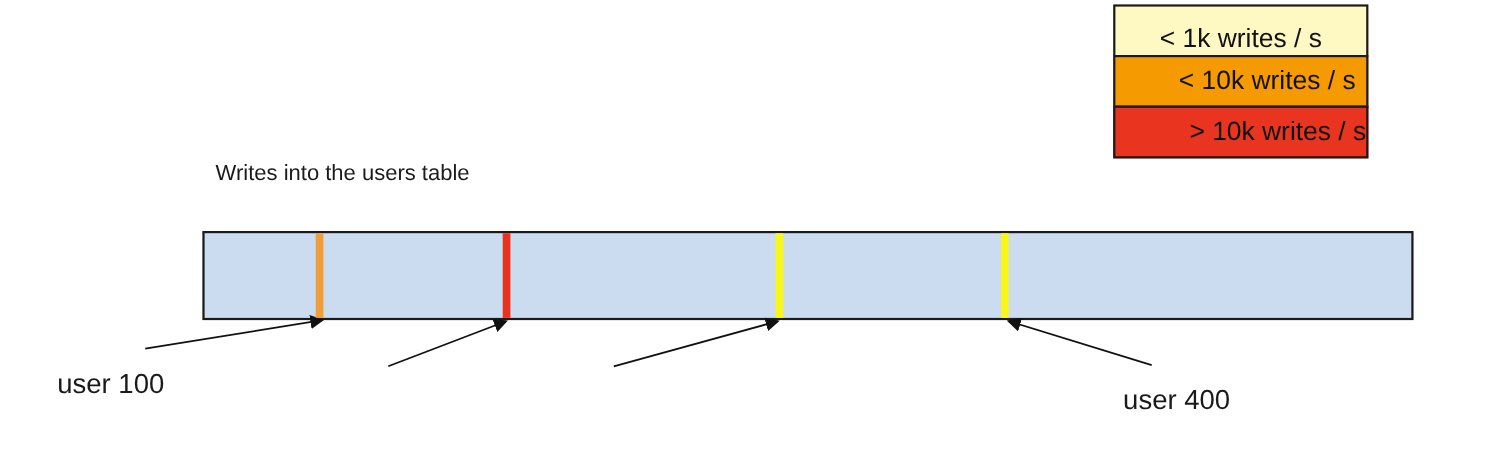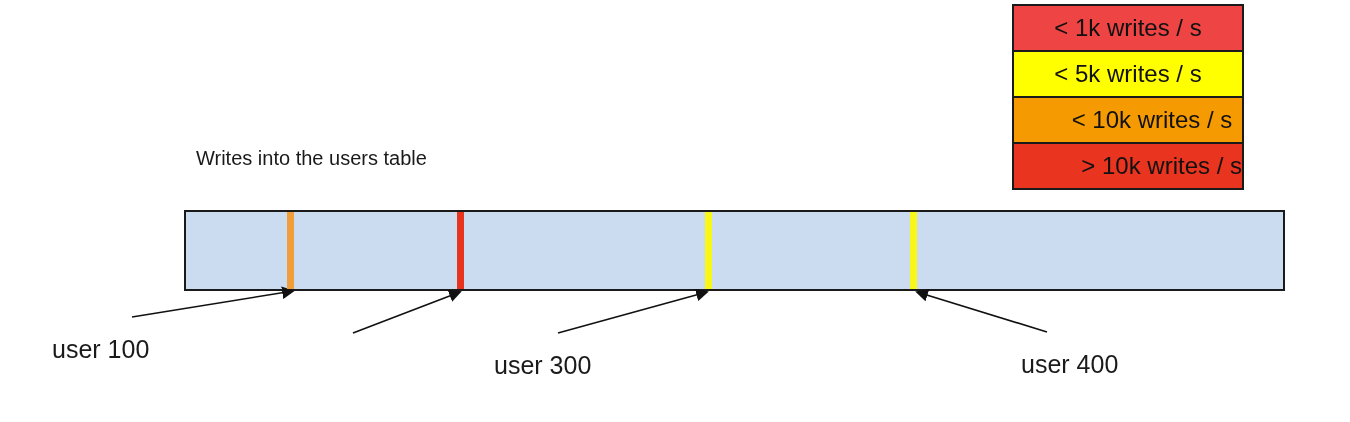--- a/index.html
+++ b/index.html
@@ -74,25 +74,22 @@
   }
 </style>
 </head>
 <body>
 
 <div id="canvas">
 
   <div id="diagram-title">Writes into the users table</div>
 
   <div id="legend">
-    <div class="legend-row" style="background: #ef4444;">
+    <div class="legend-row" style="background: #fef9c3; align-items: flex-end;">
       <span>&lt; 1k writes / s</span>
-    </div>
-    <div class="legend-row" style="background: rgb(255, 255, 0);">
-      <span>&lt; 5k writes / s</span>
     </div>
     <div class="legend-row" style="background: rgb(245, 155, 1); padding-left: 48px;">
       <span>&lt; 10k writes / s</span>
     </div>
     <div class="legend-row" style="background: rgb(233, 52, 32); justify-content: flex-end;">
       <span>&gt; 10k writes / s</span>
     </div>
   </div>
 
   <div id="users-table-bar" style="background: rgb(204, 220, 240); border-color: rgb(26, 26, 26);"></div>
@@ -106,16 +103,15 @@
   <line x1="132" y1="317" x2="293" y2="291" stroke="#111111" stroke-width="1.6" marker-end="url(#arrowhead)"></line>
       <line x1="353" y1="333" x2="460" y2="292" stroke="#111111" stroke-width="1.6" marker-end="url(#arrowhead)"></line>
       <line x1="558" y1="333" x2="707" y2="292" stroke="#111111" stroke-width="1.6" marker-end="url(#arrowhead)"></line>
       <line x1="1047" y1="332" x2="917" y2="292" stroke="#111111" stroke-width="1.6" marker-end="url(#arrowhead)"></line>
     </svg>
 
 <div class="write-stripe" style="left: 287px; background: rgb(240, 157, 58);"></div>
     <div class="user-label" style="left: 52px; top: 335px;">user 100</div>
     <div class="write-stripe" style="left: 457px; background: rgb(232, 52, 31);"></div>
     <div class="write-stripe" style="left: 705px; background: rgb(248, 247, 25);"></div>
-    <div class="user-label" style="left: 494px; top: 351px;">user 300</div>
     <div class="write-stripe" style="left: 910px; background: rgb(248, 247, 25);"></div>
     <div class="user-label" style="left: 1021px; top: 350px;">user 400</div>
   </div>
 
 </body></html>

